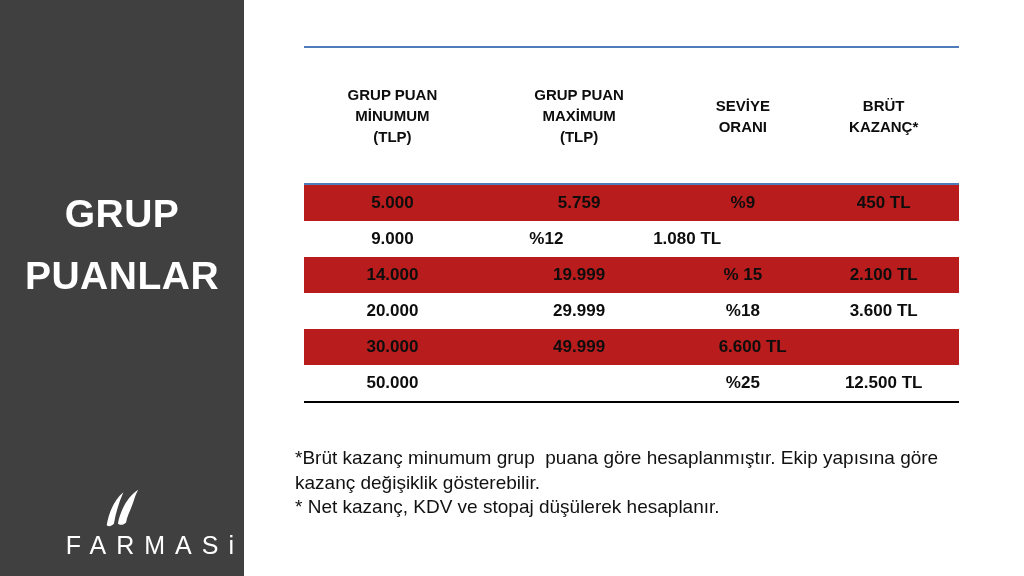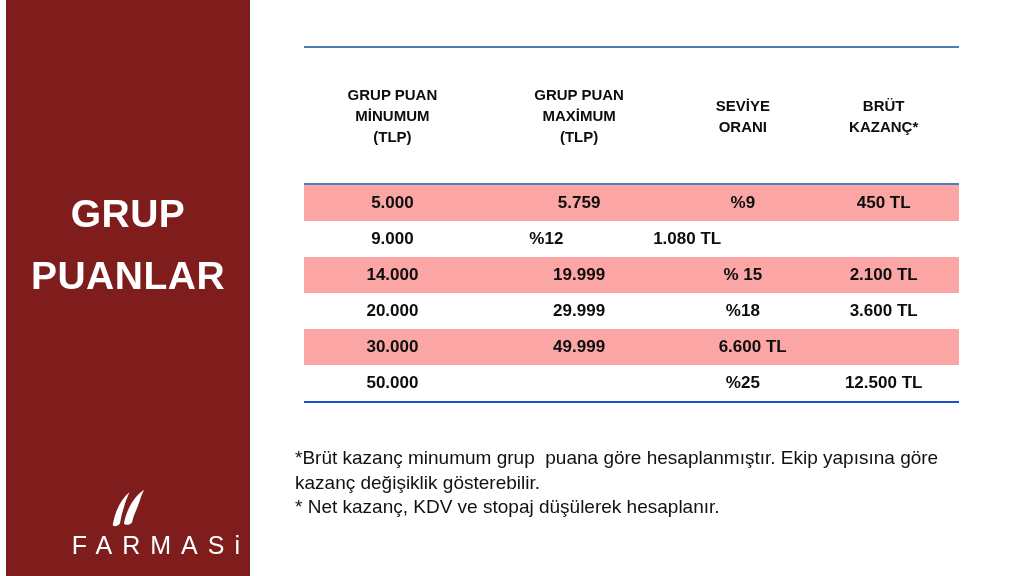--- a/index.html
+++ b/index.html
@@ -6,23 +6,23 @@
   body {
     width: 1024px; height: 576px;
     position: relative; overflow: hidden;
     background: #ffffff;
     font-family: "Liberation Sans", sans-serif;
     color: #0d0d0d;
   }
 
   
   .sidebar {
-    position: absolute; left: 6px; top: 0;
+    position: absolute; left: 0; top: 0;
     width: 244px; height: 576px;
-    background: #7f1d1d;
+    background: #404040;
   }
   .slide-title {
     position: absolute; top: 183px; left: 0;
     width: 100%; margin: 0;
     text-align: center;
     color: #ffffff;
     font-size: 39px; font-weight: 700;
     line-height: 62px; letter-spacing: 0.5px;
     white-space: pre-line;
   }
@@ -36,34 +36,34 @@
     color: #ffffff;
     font-size: 25px; font-weight: 400;
     letter-spacing: 10px;
     padding-left: 10px; 
   }
 
   
   .points-table {
     position: absolute; left: 304px; top: 46px; width: 655px;
     border-top: 2px solid #4E7CBA;
-    border-bottom: 2px solid #1d4ed8;
+    border-bottom: 2px solid #000000;
   }
   .thead {
     display: flex; align-items: center;
     height: 135px;
     border-bottom: 2px solid #4E7CBA;
     font-weight: 700; font-size: 15px; line-height: 21px;
   }
   .trow {
     display: flex; align-items: center;
     height: 36px;
     font-weight: 700; font-size: 17px;
   }
-  .trow.shaded { background: #fca5a5; }
+  .trow.shaded { background: #b91c1c; }
   .cell { text-align: center; white-space: pre-line; }
   .c1 { width: 27%; }
   .c2 { width: 30%; }
   .c3 { width: 20%; }
   .c4 { width: 23%; }
 
   
   .footnotes {
     position: absolute; left: 295px; top: 446px; width: 672px;
     font-size: 19px; line-height: 24.5px; color: #111111;

